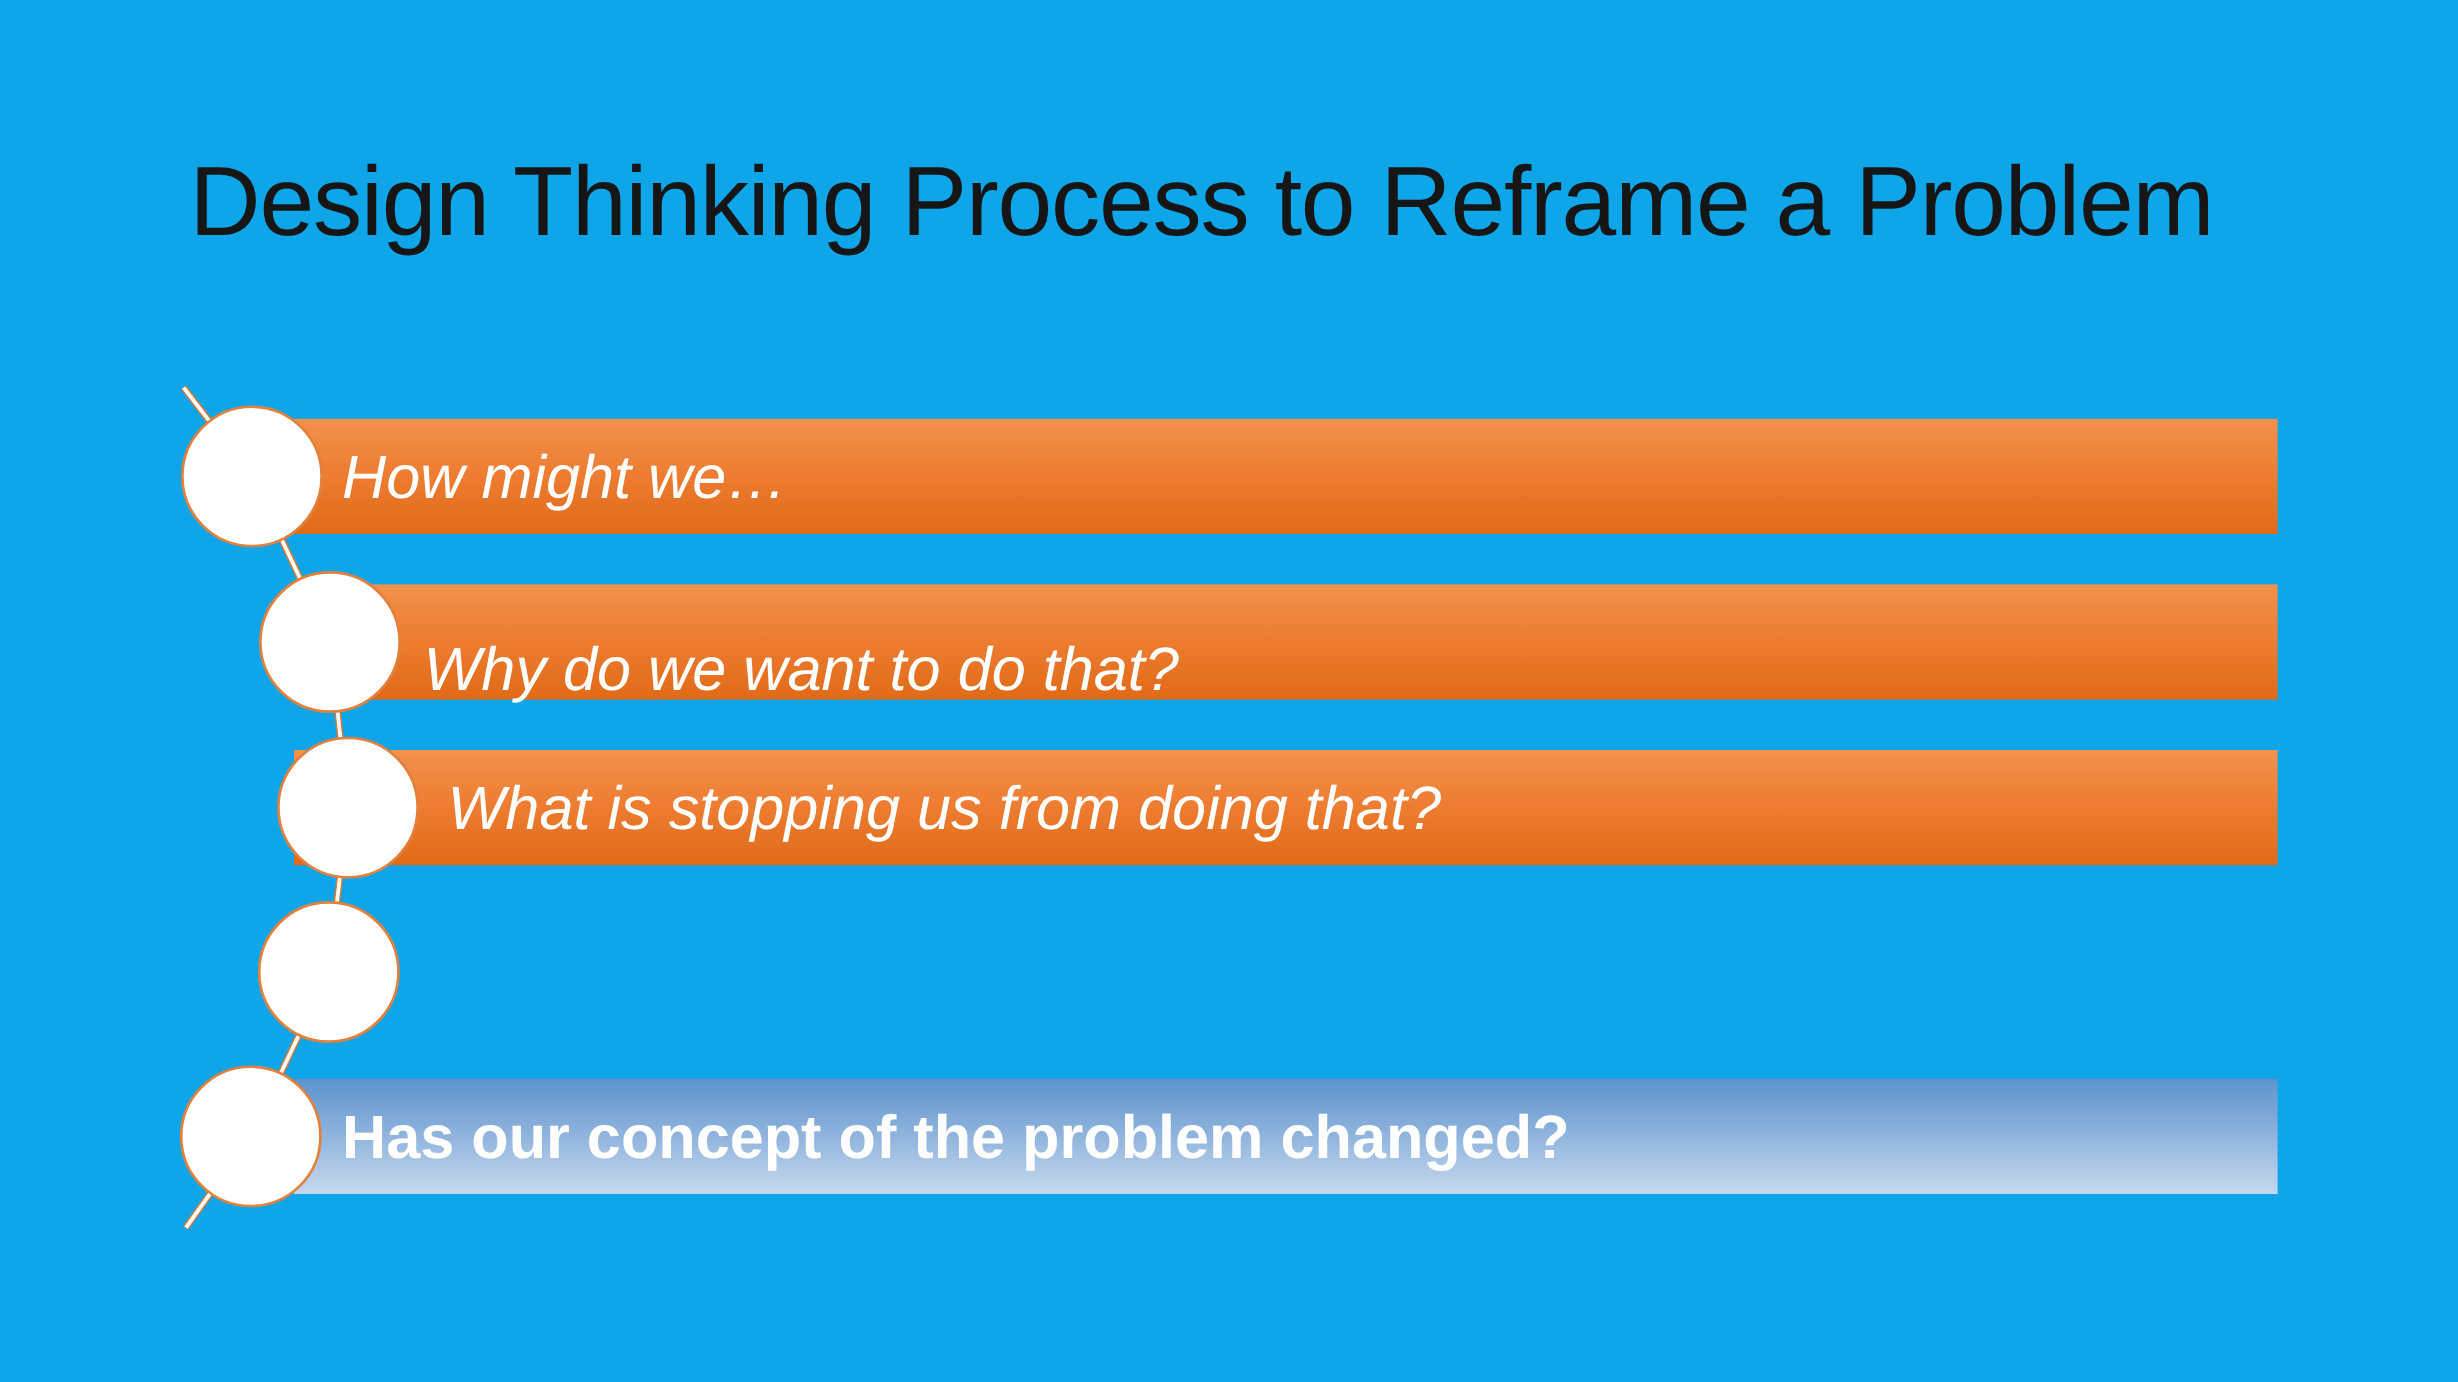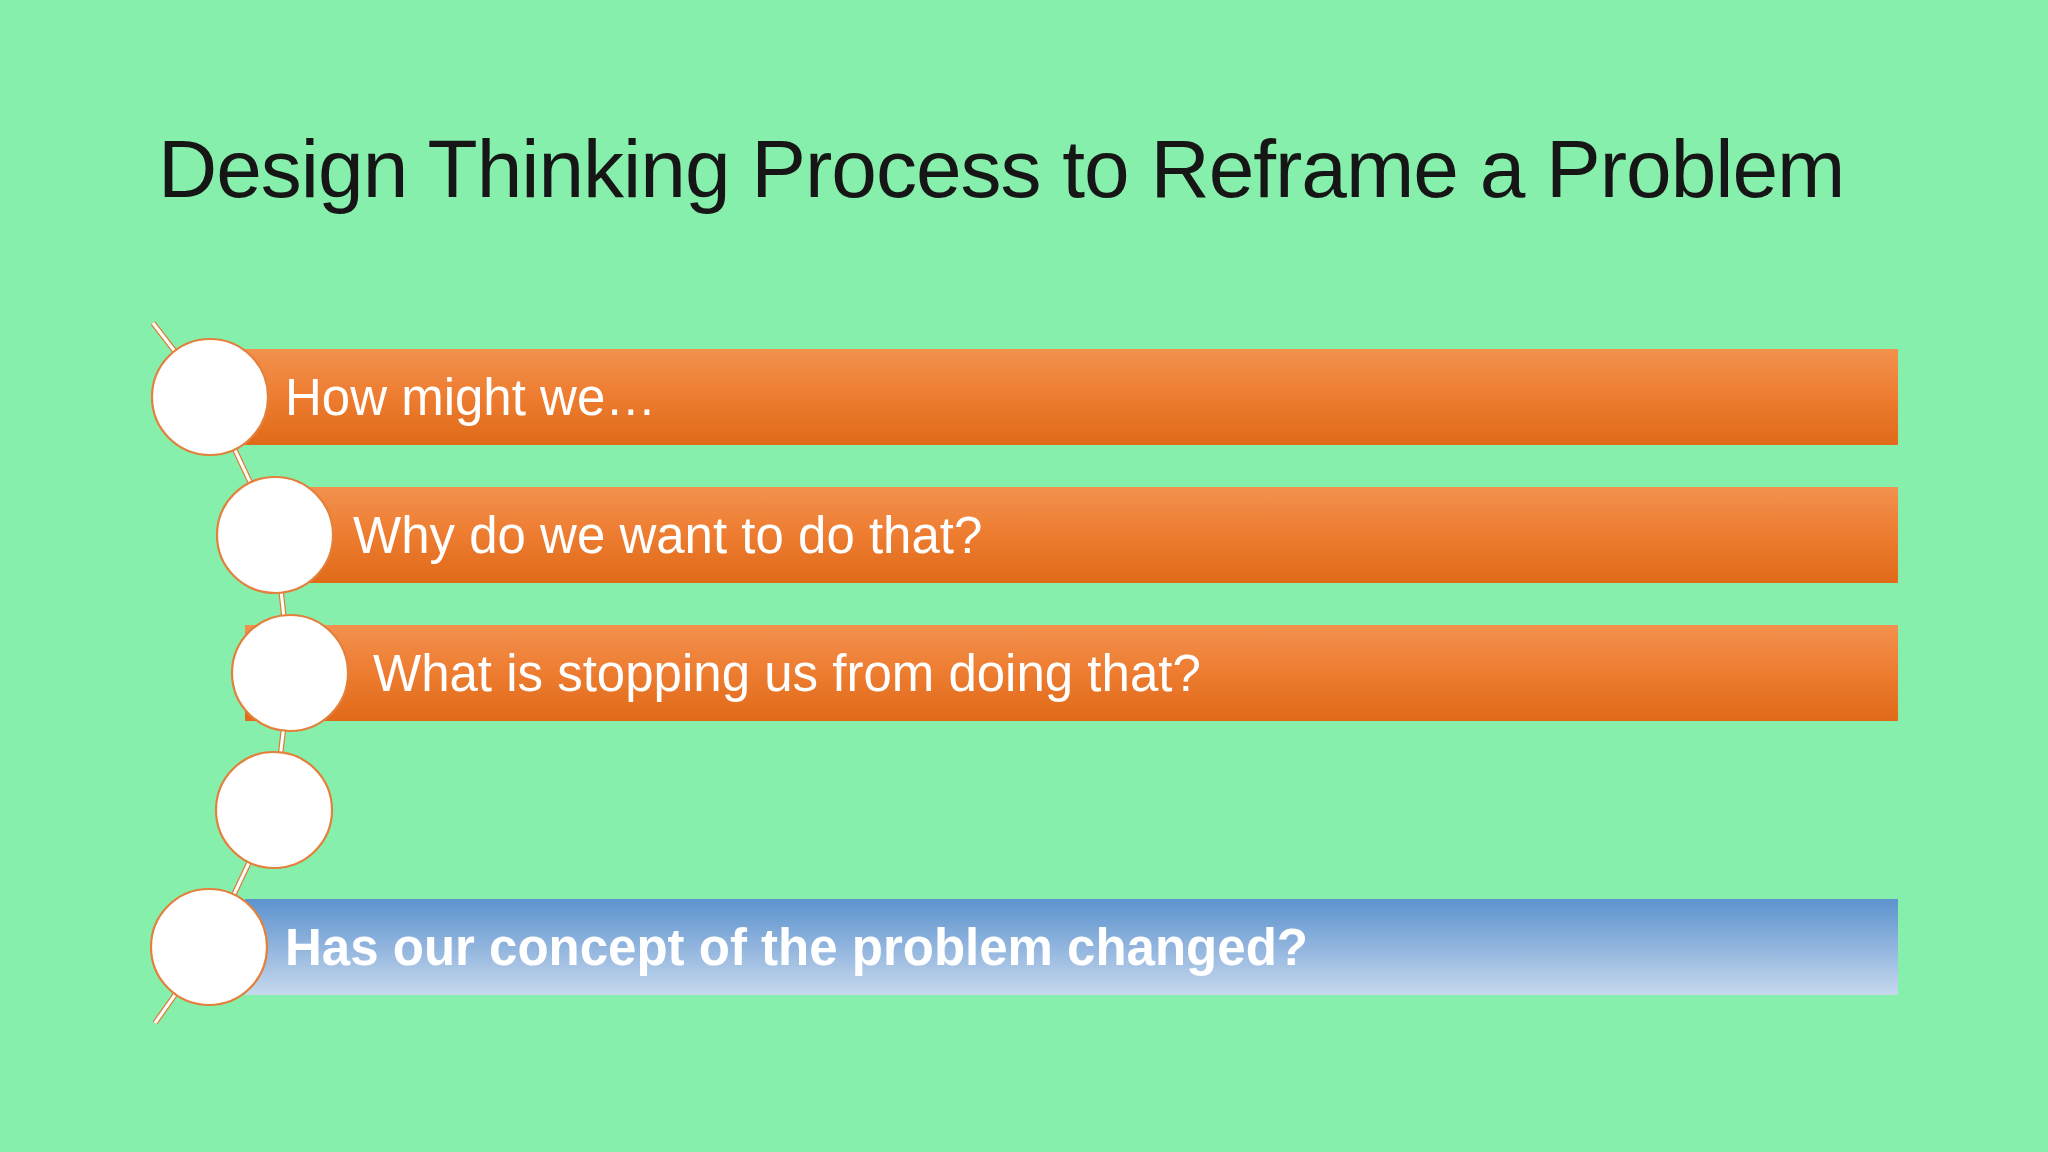--- a/index.html
+++ b/index.html
@@ -4,21 +4,21 @@
 <style>
   html, body {
     margin: 0;
     padding: 0;
     background: #ffffff;
   }
   .slide {
     position: relative;
     width: 2048px;
     height: 1152px;
-    background: #86efac;
+    background: #0ea5e9;
     overflow: hidden;
     font-family: "Liberation Sans", sans-serif;
   }
   .title {
     position: absolute;
     left: 158px;
     top: 128px;
     margin: 0;
     font-size: 82px;
     font-weight: 300;
@@ -47,26 +47,27 @@
     align-items: center;
     box-sizing: border-box;
     z-index: 2;
     color: #ffffff;
     font-size: 51px;
     line-height: 1;
     white-space: nowrap;
   }
   .bar.orange {
     background: linear-gradient(180deg, #F2914E 0%, #EE7E33 45%, #E06A18 100%);
+    font-style: italic;
   }
   .bar.blue {
     background: linear-gradient(180deg, #5B93CE 0%, #8FB3DD 48%, #C6D9EE 100%);
   }
   .bar-1 { top: 349px; padding-left: 40px; }
-  .bar-2 { top: 487px; padding-left: 108px; }
+  .bar-2 { top: 487px; padding-left: 108px; align-items: flex-end; }
   .bar-3 { top: 625px; padding-left: 128px; }
   .bar-4 { top: 762px; padding-left: 107px; }
   .bar-5 { top: 899px; padding-left: 40px; font-weight: bold; }
   .connector-outer {
     fill: none;
     stroke: #DE7A33;
     stroke-width: 5.5;
     stroke-linejoin: round;
     stroke-linecap: butt;
   }

